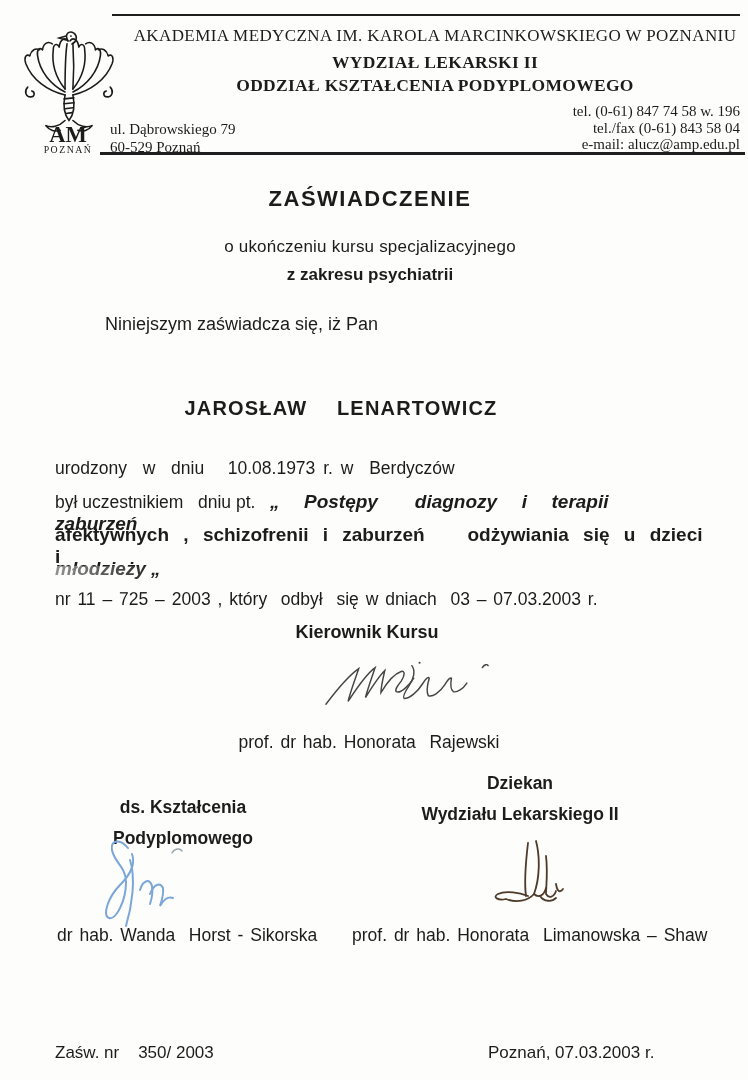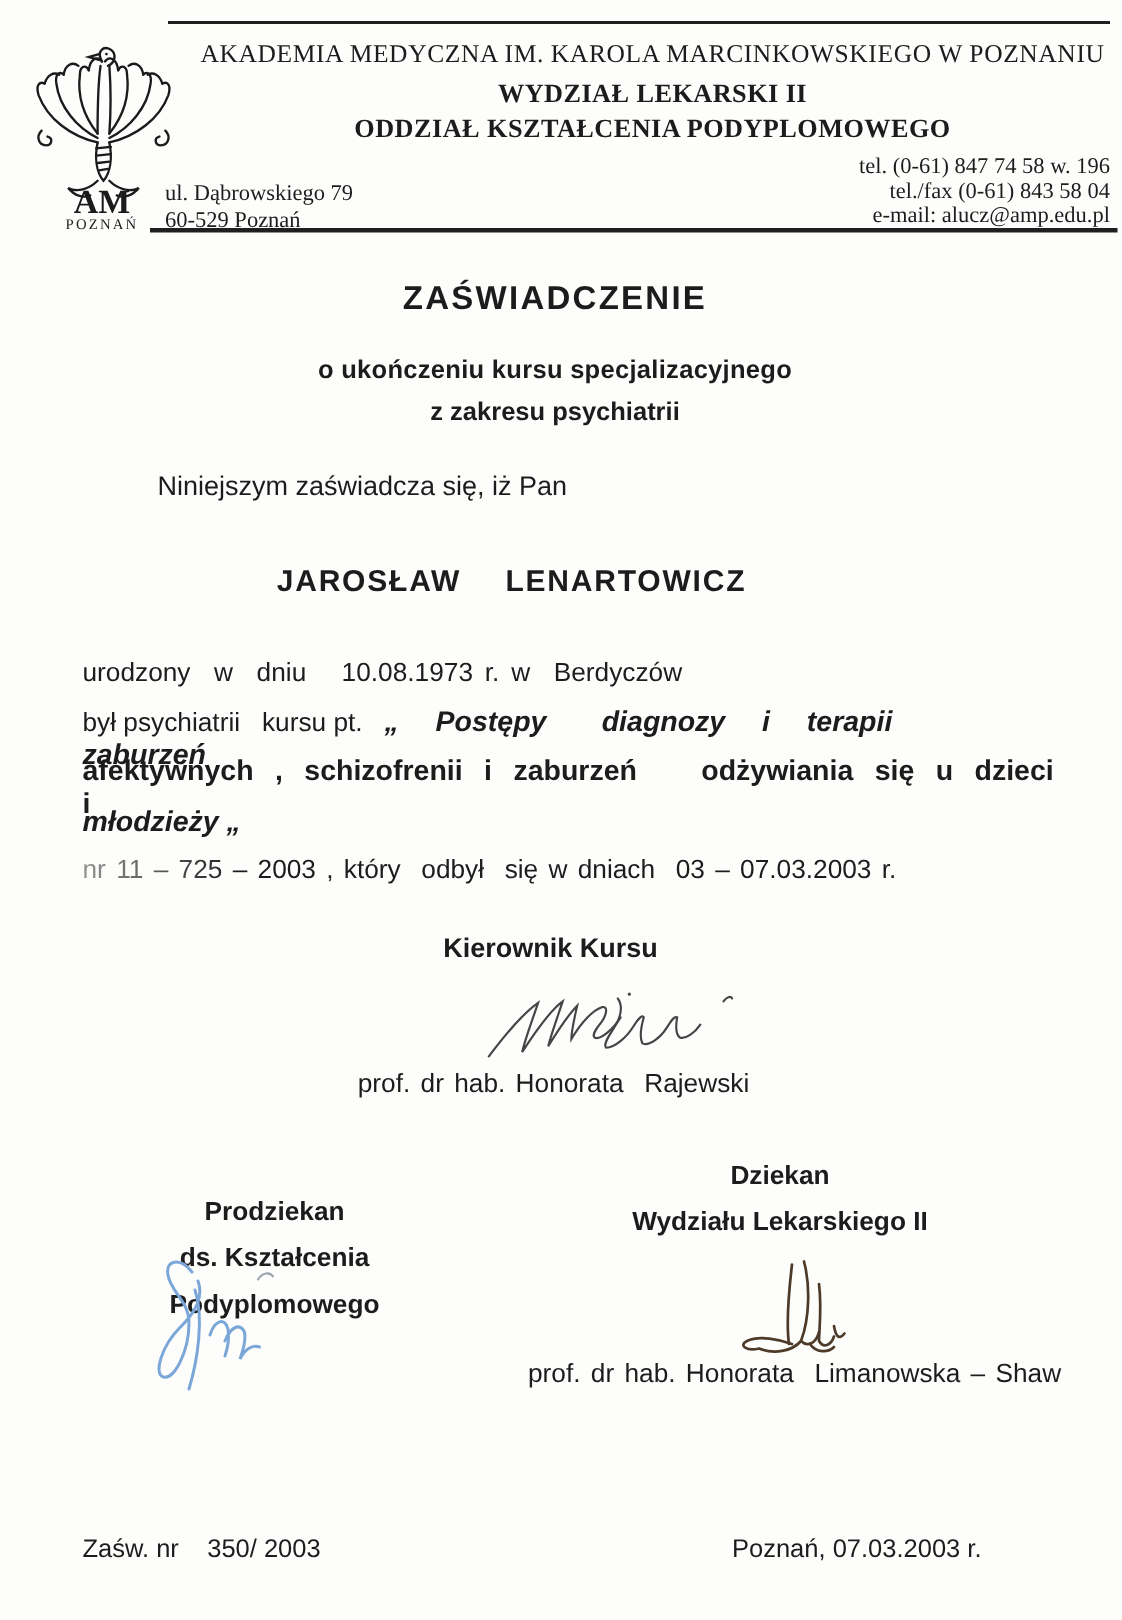--- a/index.html
+++ b/index.html
@@ -1,32 +1,32 @@
 <!DOCTYPE html>
 <html><head>
 <meta charset="utf-8">
 <style>
   html,body{margin:0;padding:0;background:#ffffff;}
   .page{position:relative;width:748px;height:1080px;background:#fdfdfc;overflow:hidden;
         font-family:"Liberation Sans",sans-serif;color:#1c1c1c;}
   .abs{position:absolute;}
   .serif{font-family:"Liberation Serif",serif;}
   .sans{font-family:"Liberation Sans",sans-serif;}
-  .pre{white-space:pre-wrap;}
+  .pre{white-space:pre-wrap;margin-top:20px;}
   .center{text-align:center;}
   .rule{background:#1f1f1f;}
   
   .academy{top:26px;left:130px;right:8px;font-size:17px;letter-spacing:.4px;}
   .faculty{top:52px;left:130px;right:8px;font-size:17.5px;font-weight:bold;letter-spacing:.3px;}
   .department{top:75px;left:130px;right:8px;font-size:17.5px;font-weight:bold;letter-spacing:.3px;}
   .addr{top:120px;left:110px;font-size:15px;line-height:18px;}
   .contact{top:103px;right:8px;font-size:15px;line-height:16.5px;text-align:right;}
   
   .doc-title{top:186px;left:0;right:8px;font-size:22px;font-weight:bold;letter-spacing:1.5px;}
-  .sub1{top:237px;left:0;right:8px;font-size:17px;font-weight:bold;letter-spacing:.2px;}
+  .sub1{top:237px;left:0;right:8px;font-size:17px;font-weight:normal;letter-spacing:.2px;}
   .sub2{top:265px;left:0;right:8px;font-size:17px;font-weight:bold;}
   .intro{top:314px;left:105px;font-size:18px;}
   .pname{top:377px;left:0;right:66px;font-size:20px;font-weight:bold;letter-spacing:1.2px;word-spacing:8px;}
   .birth{top:438px;left:55px;font-size:17.5px;word-spacing:3px;}
   .cline1{top:471px;left:55px;right:44px;font-size:17.5px;}
   .ctitle{font-style:italic;font-weight:bold;font-size:19px;word-spacing:7px;}
   .cline2{top:504px;left:55px;right:44px;font-size:19px;font-weight:bold;word-spacing:9px;}
   .cline3{top:538px;left:55px;font-size:19px;font-style:italic;font-weight:bold;}
   .nrline{top:569px;left:55px;font-size:17.5px;word-spacing:2px;}
   .fade{top:566px;left:50px;width:110px;height:27px;pointer-events:none;
@@ -92,41 +92,40 @@
   </div>
 
   <div class="abs sans center doc-title">ZAŚWIADCZENIE</div>
   <div class="abs sans center sub1">o ukończeniu kursu specjalizacyjnego</div>
   <div class="abs sans intro">Niniejszym zaświadcza się, iż Pan</div>
 
   <div class="abs sans center sub2">z zakresu psychiatrii</div>
   <div class="abs sans center pre pname">JAROSŁAW  LENARTOWICZ</div>
   <div class="abs sans pre birth">urodzony  w  dniu   10.08.1973 r. w  Berdyczów</div>
 
-  <div class="abs sans pre cline1"><span>był psychiatrii   kursu pt.   </span><span class="ctitle">„  Postępy   diagnozy  i  terapii   zaburzeń</span></div>
+  <div class="abs sans pre cline1"><span>był uczestnikiem   dniu pt.   </span><span class="ctitle">„  Postępy   diagnozy  i  terapii   zaburzeń</span></div>
   <div class="abs sans pre cline2">afektywnych , schizofrenii i zaburzeń   odżywiania się u dzieci i</div>
   <div class="abs sans pre cline3">młodzieży „</div>
   <div class="abs sans pre nrline">nr 11 – 725 – 2003 , który  odbył  się w dniach  03 – 07.03.2003 r.</div>
   <div class="abs fade"></div>
 
   <div class="abs sans center kkhead">Kierownik Kursu</div>
   <div class="abs" style="top:656px;left:318px;width:178px;height:56px;">
     <svg viewBox="0 0 180 58" width="178" height="56">
       <g stroke="#454545" fill="none" stroke-width="1.5" stroke-linecap="round">
         <path d="M6 50 C18 34 30 20 40 13 C36 25 31 38 29 47 C40 30 50 17 57 12 C53 24 49 35 47 43 C55 30 62 20 67 15 C65 24 63 32 63 38 C70 26 78 18 84 16 C88 15 88 20 84 26 C80 31 77 35 79 37 C83 39 92 31 97 23"></path>
         <path d="M95 10 C99 15 97 24 92 31 C88 37 85 42 87 44 C93 44 101 37 106 29 C109 24 112 21 113 23 C111 30 110 37 112 41 C116 43 124 38 129 30 C132 25 134 22 136 23 C135 29 135 35 138 37 C142 38 148 34 152 28"></path>
         <circle cx="103" cy="7" r="1.1" fill="#454545" stroke="none"></circle>
         <path d="M168 12 C170 9 173 8 174 10"></path>
       </g>
     </svg>
   </div>
   <div class="abs sans center pre kkname">prof. dr hab. Honorata  Rajewski</div>
 
   <div class="abs sans center colL">
-    <div>Prodziekan</div>
     <div>ds. Kształcenia Podyplomowego</div>
   </div>
   <div class="abs sans center colR">
     <div>Dziekan</div>
     <div>Wydziału Lekarskiego II</div>
   </div>
 
   <div class="abs" style="top:836px;left:86px;width:112px;height:96px;">
     <svg viewBox="0 0 112 96" width="112" height="96">
       <g stroke="#7ba6d8" fill="none" stroke-width="2" stroke-linecap="round">
@@ -149,18 +148,19 @@
         <path d="M50 3 C48 20 46 42 48 56"></path>
         <path d="M58 1 C62 16 62 38 56 54 C50 61 38 63 28 59 C20 61 14 57 20 54 C28 50 42 53 50 56"></path>
         <path d="M56 54 C60 58 66 56 68 48"></path>
         <path d="M68 16 C70 32 68 48 68 54 C71 59 76 57 78 51"></path>
         <path d="M78 44 C79 50 81 54 85 49"></path>
         <path d="M62 56 C66 62 74 62 78 58"></path>
       </g>
     </svg>
   </div>
 
+  <div class="abs sans pre nameL">dr hab. Wanda  Horst - Sikorska</div>
   <div class="abs sans pre nameR">prof. dr hab. Honorata  Limanowska – Shaw</div>
 
   <div class="abs sans pre footL">Zaśw. nr    350/ 2003</div>
   <div class="abs sans pre footR">Poznań, 07.03.2003 r.</div>
 
 </div>
 
 </body></html>

